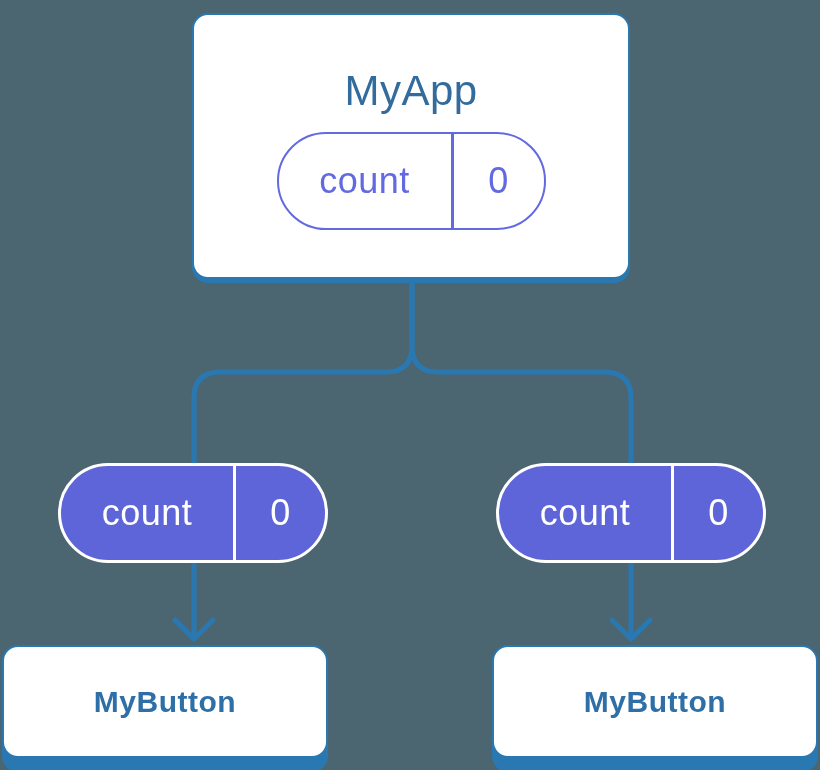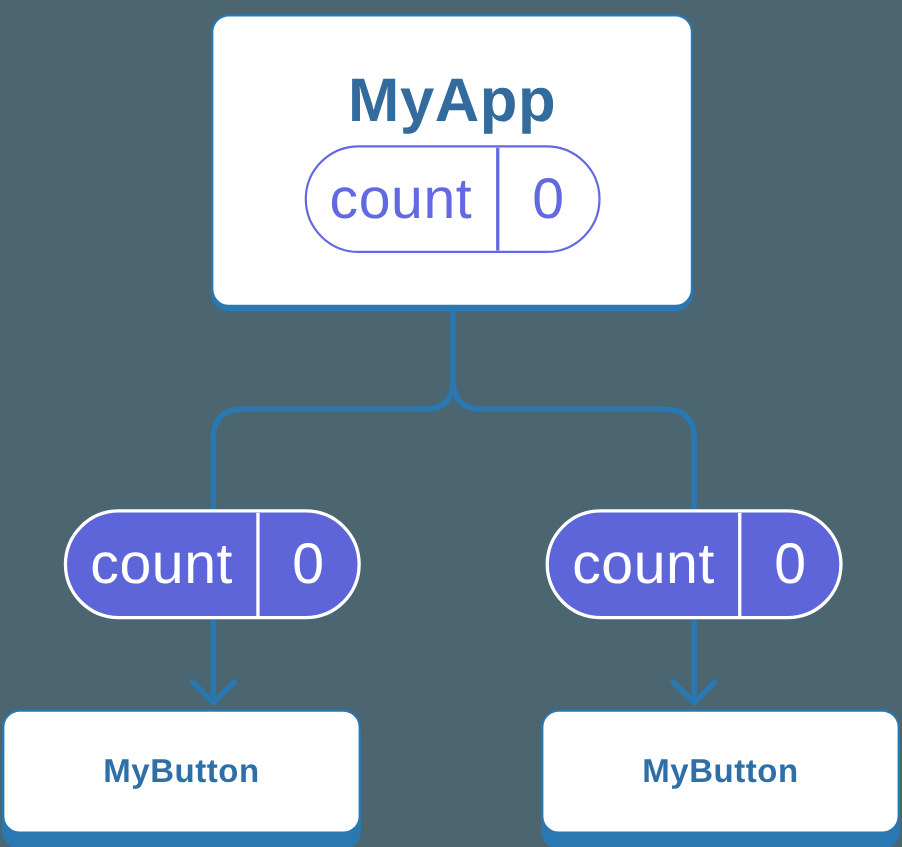--- a/index.html
+++ b/index.html
@@ -37,41 +37,41 @@
     border:2.5px solid var(--line-blue);
     border-radius:16px;
   }
   .root-card{
     left:192px;top:13px;width:438px;height:266px;
     box-shadow:0 4px 0 var(--line-blue);
     display:flex;flex-direction:column;align-items:center;
     padding-top:50px;
   }
   .root-card .card-title{
-    font-size:56px;font-weight:700;line-height:52px;
+    font-size:42px;font-weight:400;line-height:52px;
     color:var(--root-title);
     letter-spacing:0.5px;
   }
   .leaf-card{
     top:645px;width:326px;height:113px;
     box-shadow:0 14px 0 var(--line-blue);
     display:flex;align-items:center;justify-content:center;
   }
   .leaf-left{left:2px;}
   .leaf-right{left:492px;}
   .leaf-card .card-title{
     font-size:30px;font-weight:600;
     color:var(--leaf-title);
     letter-spacing:0.5px;
   }
   .pill{
     display:flex;align-items:stretch;
     border-radius:60px;
     overflow:hidden;
-    font-size:52px;
+    font-size:36px;
     letter-spacing:0.5px;
   }
   .pill .cell{
     display:flex;align-items:center;justify-content:center;
   }
   .pill .cell.name{width:172px;}
   .pill .cell.value{flex:1;}
   .pill .divider{width:3px;}
   .pill.outline{
     margin-top:15px;

